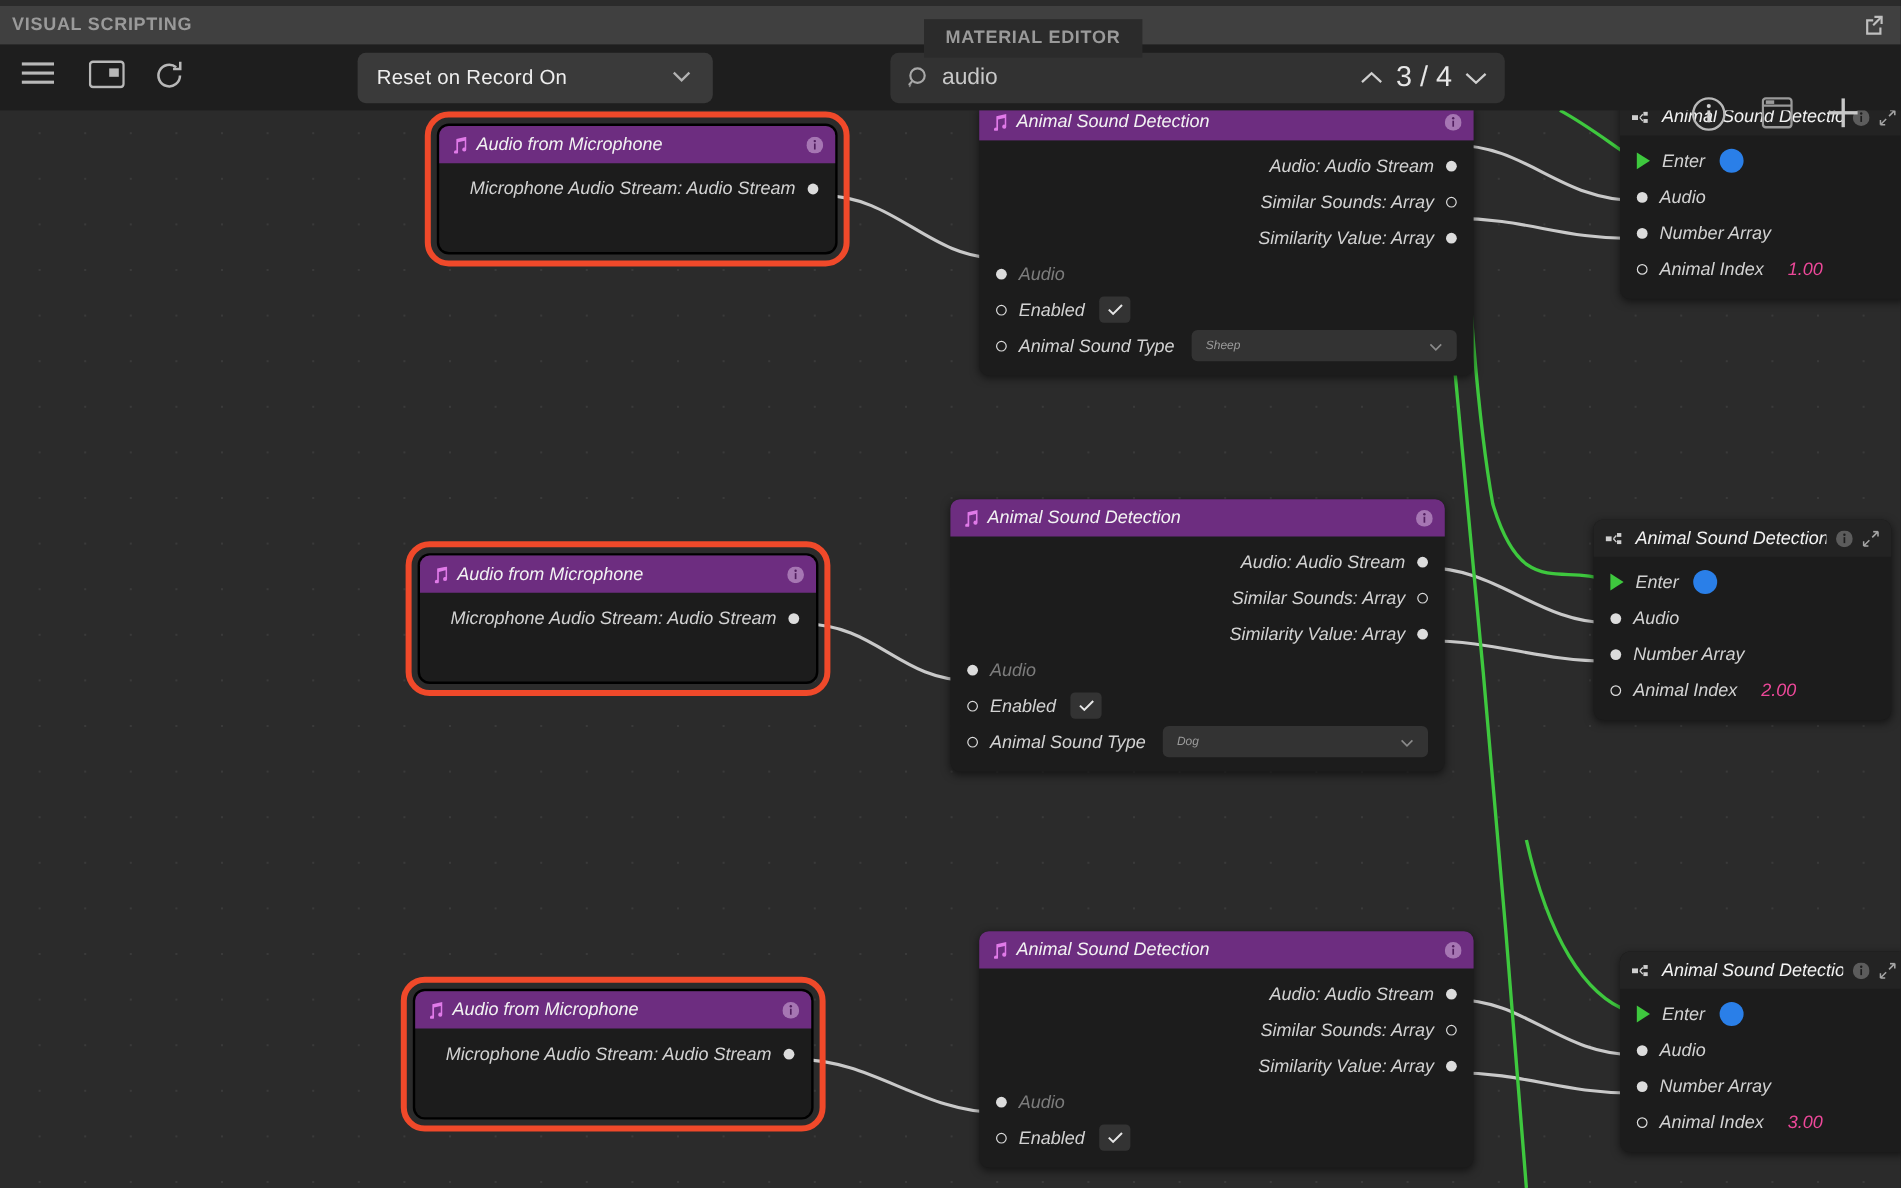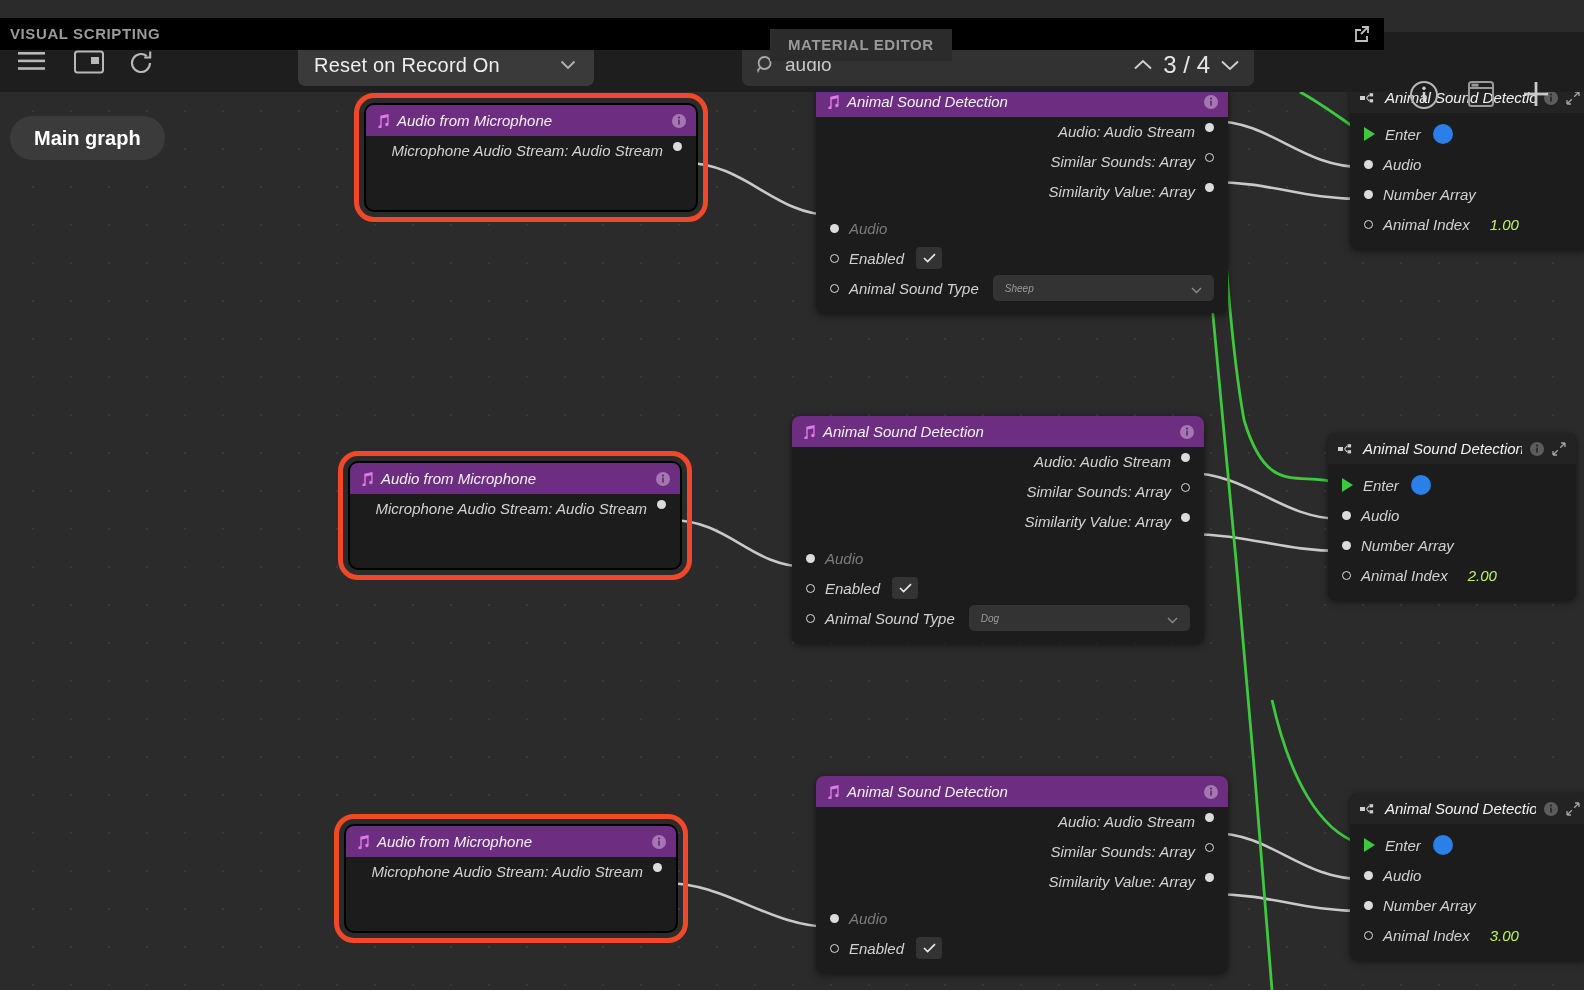--- a/index.html
+++ b/index.html
@@ -15,22 +15,22 @@
     background-color:#2b2b2b;
     background-image:
       radial-gradient(circle, #3a3a3a 1.2px, transparent 1.3px);
     background-size:38px 38px;
     background-position:14px 16px;
   }
   #wires{position:absolute;left:0;top:0;width:1584px;height:990px;pointer-events:none;}
 
   
   #topbar{
-    position:absolute;left:0;top:18px;width:1384px;height:32px;
-    background:#000000;z-index:40;
+    position:absolute;left:0;top:5px;width:1584px;height:32px;
+    background:#404040;z-index:40;
   }
   .tabtitle{
     position:absolute;top:0;height:32px;line-height:32px;
     font-size:15px;font-weight:bold;letter-spacing:.6px;color:#9a9a9a;
   }
   #tab-visual{left:10px;}
   #tab-material{
     left:770px;padding-left:18px;padding-right:18px;
     background:#2b2b2b;color:#9a9a9a;margin-top:11px;
   }
@@ -48,21 +48,21 @@
   #ic-menu{left:18px;}
   #ic-panel{left:74px;}
   #ic-reload{left:128px;}
 
   #resetdd{
     position:absolute;left:298px;top:44px;width:296px;height:42px;
     background:#3a3a3a;border-radius:7px;display:flex;align-items:center;
     z-index:39;cursor:pointer;
   }
   #resetdd .lbl{
-    flex:1;padding-left:16px;font-size:20px;color:#eeeeee;letter-spacing:.2px;
+    flex:1;padding-left:16px;font-size:17px;color:#eeeeee;letter-spacing:.2px;
   }
   #resetdd .chev{padding-right:18px;opacity:.8;}
 
   #searchbox{
     position:absolute;left:742px;top:44px;width:512px;height:42px;
     background:#323232;border-radius:7px;display:flex;align-items:center;
     z-index:39;
   }
   #searchbox .sicon{padding-left:14px;display:flex;align-items:center;}
   #searchinput{
@@ -102,21 +102,21 @@
     display:flex;align-items:center;padding:0 10px;
     font-size:15px;color:#f2f2f2;
   }
   .nhead.plain{background:#232323;border-radius:8px 8px 0 0;}
   .nhead .ttl{flex:1;padding-left:8px;white-space:nowrap;overflow:hidden;}
   .nhead .ico{display:flex;align-items:center;}
   .nhead .hbtn{margin-left:8px;display:flex;align-items:center;cursor:pointer;opacity:.75;}
   .nbody{padding:6px 0 10px 0;}
 
   .orow{
-    display:flex;justify-content:flex-end;
+    display:flex;align-items:center;justify-content:flex-end;
     height:30px;padding-right:14px;font-size:15px;color:#d2d2d2;
     white-space:nowrap;position:relative;
   }
   .orow .pname{padding-right:10px;}
   .irow{
     display:flex;align-items:center;height:30px;padding-left:14px;
     font-size:15px;color:#d2d2d2;white-space:nowrap;position:relative;
   }
   .irow .pname{padding-left:10px;}
   .irow.dim .pname{color:#7c7c7c;}
@@ -136,21 +136,21 @@
     width:26px;height:22px;border-radius:4px;background:#333;
     display:flex;align-items:center;justify-content:center;margin-left:12px;
     cursor:pointer;flex:none;
   }
   .combo{
     height:26px;border-radius:5px;background:#333;margin-left:14px;
     display:flex;align-items:center;flex:1;margin-right:14px;cursor:pointer;
   }
   .combo .cv{flex:1;padding-left:12px;font-size:10px;color:#9b9b9b;}
   .combo .cc{padding-right:12px;opacity:.7;}
-  .val{padding-left:20px;font-size:15px;color:#bef264;}
+  .val{padding-left:20px;font-size:15px;color:#ec4899;}
 
   
   #n-mic1{left:366px;top:105px;width:330px;}
   #n-asd1{left:816px;top:86px;width:412px;}
   #n-sub1{left:1350px;top:82px;width:240px;}
   #n-mic2{left:350px;top:463px;width:330px;}
   #n-asd2{left:792px;top:416px;width:412px;}
   #n-sub2{left:1328px;top:433px;width:248px;}
   #n-mic3{left:346px;top:826px;width:330px;}
   #n-asd3{left:816px;top:776px;width:412px;}
@@ -176,23 +176,20 @@
 
     <path d="M1212,833 C1272,833 1300,879 1363,879" fill="none" stroke="#c9c9c9" stroke-width="2.6"></path>
     <path d="M1212,894 C1272,894 1300,911 1363,911" fill="none" stroke="#c9c9c9" stroke-width="2.6"></path>
 
     <path d="M1300,92 C1322,104 1340,118 1358,130" fill="none" stroke="#3ec83e" stroke-width="2.8"></path>
     <path d="M1192,92 C1208,260 1222,420 1236,560 C1248,690 1262,860 1272,990" fill="none" stroke="#3ec83e" stroke-width="2.8"></path>
     <path d="M1215,92 C1222,200 1228,330 1244,420 C1268,500 1300,470 1337,483" fill="none" stroke="#3ec83e" stroke-width="2.8"></path>
     <path d="M1272,700 C1290,780 1320,830 1358,843" fill="none" stroke="#3ec83e" stroke-width="2.8"></path>
   </svg>
 
-  <div id="maingraph">
-    <span>Main graph</span>
-  </div>
 
   <div class="node sel" id="n-mic1">
     <div class="nhead">
       <span class="ico">
         <svg width="13" height="14" viewBox="0 0 13 14">
             <path d="M4 11.2a1.7 1.7 0 1 0 1.7 1.7V4.6l5.6-1.3v5.6a1.7 1.7 0 1 0 1.3 1.6V0L4.3 1.8v9.6z" fill="#e07ae8"></path>
           </svg>
       </span>
       <span class="ttl">Audio from Microphone</span>
       <span class="hbtn">

